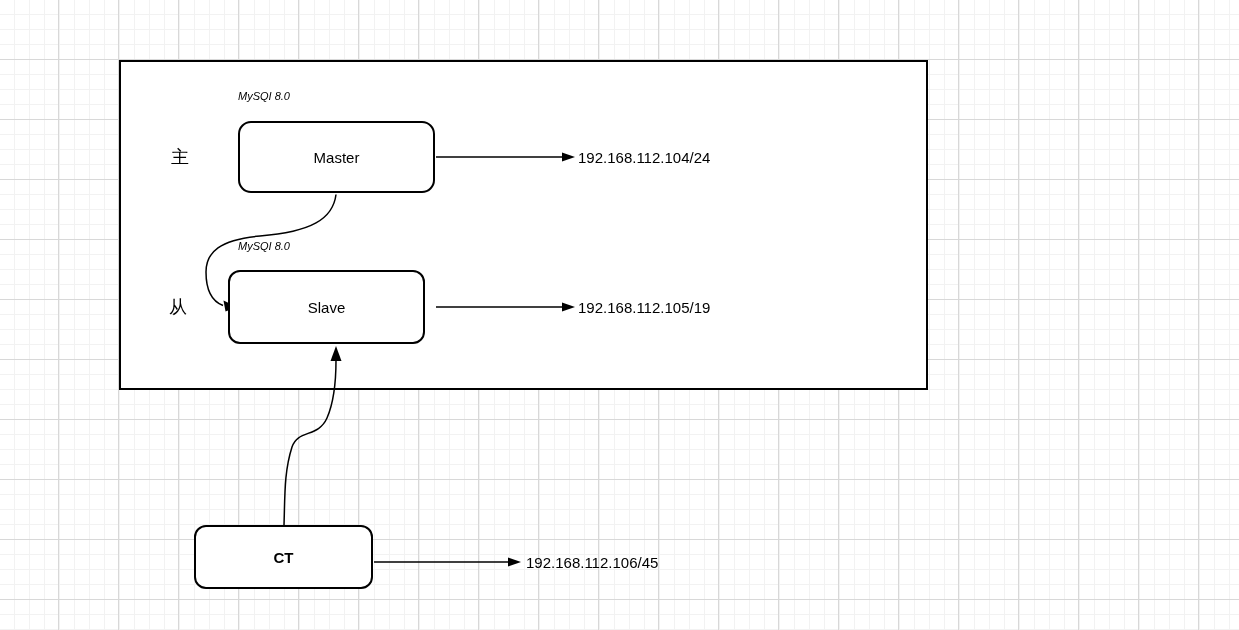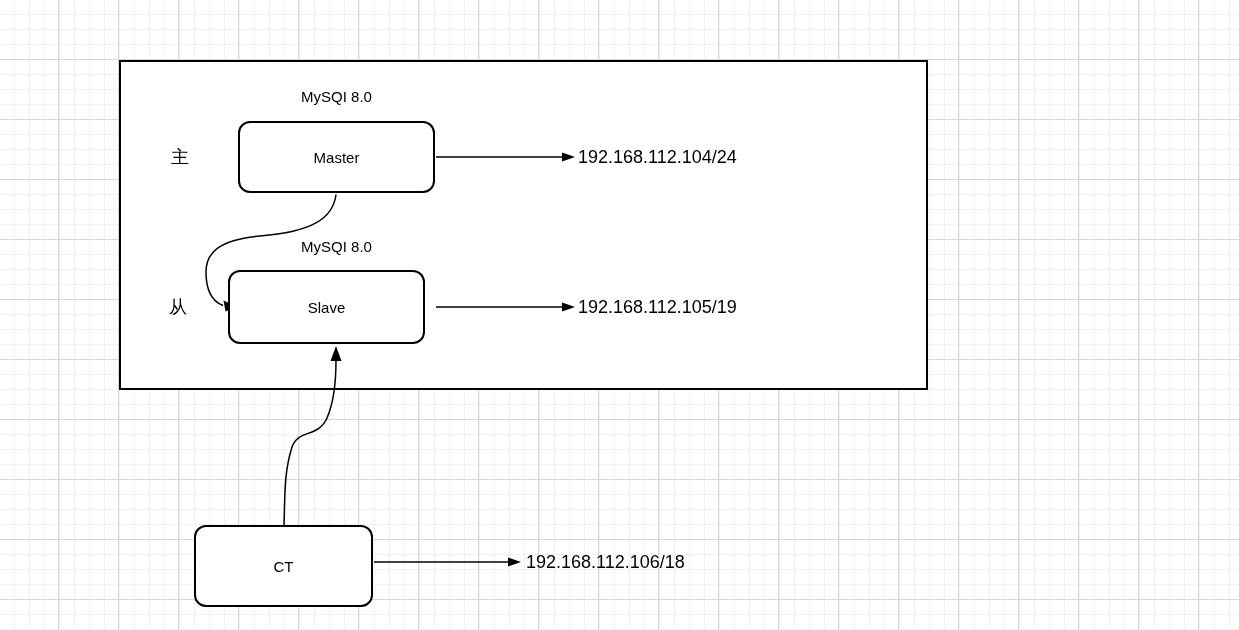--- a/index.html
+++ b/index.html
@@ -40,49 +40,49 @@
     position: absolute;
     background: #ffffff;
     border: 2px solid #000000;
     border-radius: 12px;
     display: flex;
     align-items: center;
     justify-content: center;
     font-size: 15px;
     z-index: 3;
   }
-  .node-master { left: 238px; top: 121px; width: 197px; height: 72px; }
+  .node-master { left: 238px; top: 121px; width: 197px; height: 72px; border-radius: 13px; }
   .node-slave  { left: 228px; top: 270px; width: 197px; height: 74px; }
-  .node-ct     { left: 194px; top: 525px; width: 179px; height: 82px; }
+  .node-ct     { left: 194px; top: 525px; width: 179px; height: 64px; font-weight: bold; }
 
   .caption {
     position: absolute;
     left: 238px; width: 197px;
-    text-align: center;
-    font-size: 15px;
+    font-size: 11px;
     line-height: 17px;
     z-index: 3;
+    font-style: italic;
   }
   .caption-master { top: 88px; }
   .caption-slave  { top: 238px; }
 
   .role-label {
     position: absolute;
     width: 36px;
     text-align: center;
     font-size: 18px;
     line-height: 22px;
     z-index: 3;
   }
   .role-master { left: 162px; top: 146px; }
   .role-slave  { left: 160px; top: 296px; }
 
   .ip-label {
     position: absolute;
-    font-size: 18px;
+    font-size: 15px;
     line-height: 17px;
     white-space: nowrap;
     z-index: 3;
   }
   .ip-master { left: 578px; top: 149px; }
   .ip-slave  { left: 578px; top: 299px; }
   .ip-ct     { left: 526px; top: 554px; }
 
   .edge-line { stroke: #000000; stroke-width: 1.5; fill: none; }
   .edge-arrowhead { fill: #000000; stroke: none; }
@@ -133,15 +133,15 @@
   </div>
   <div class="node node-slave">
     <span>Slave</span>
   </div>
   <div class="node node-ct">
     <span>CT</span>
   </div>
 
   <div class="ip-label ip-master">192.168.112.104/24</div>
   <div class="ip-label ip-slave">192.168.112.105/19</div>
-  <div class="ip-label ip-ct">192.168.112.106/18</div>
+  <div class="ip-label ip-ct">192.168.112.106/45</div>
 
 </div>
 
 </body></html>

